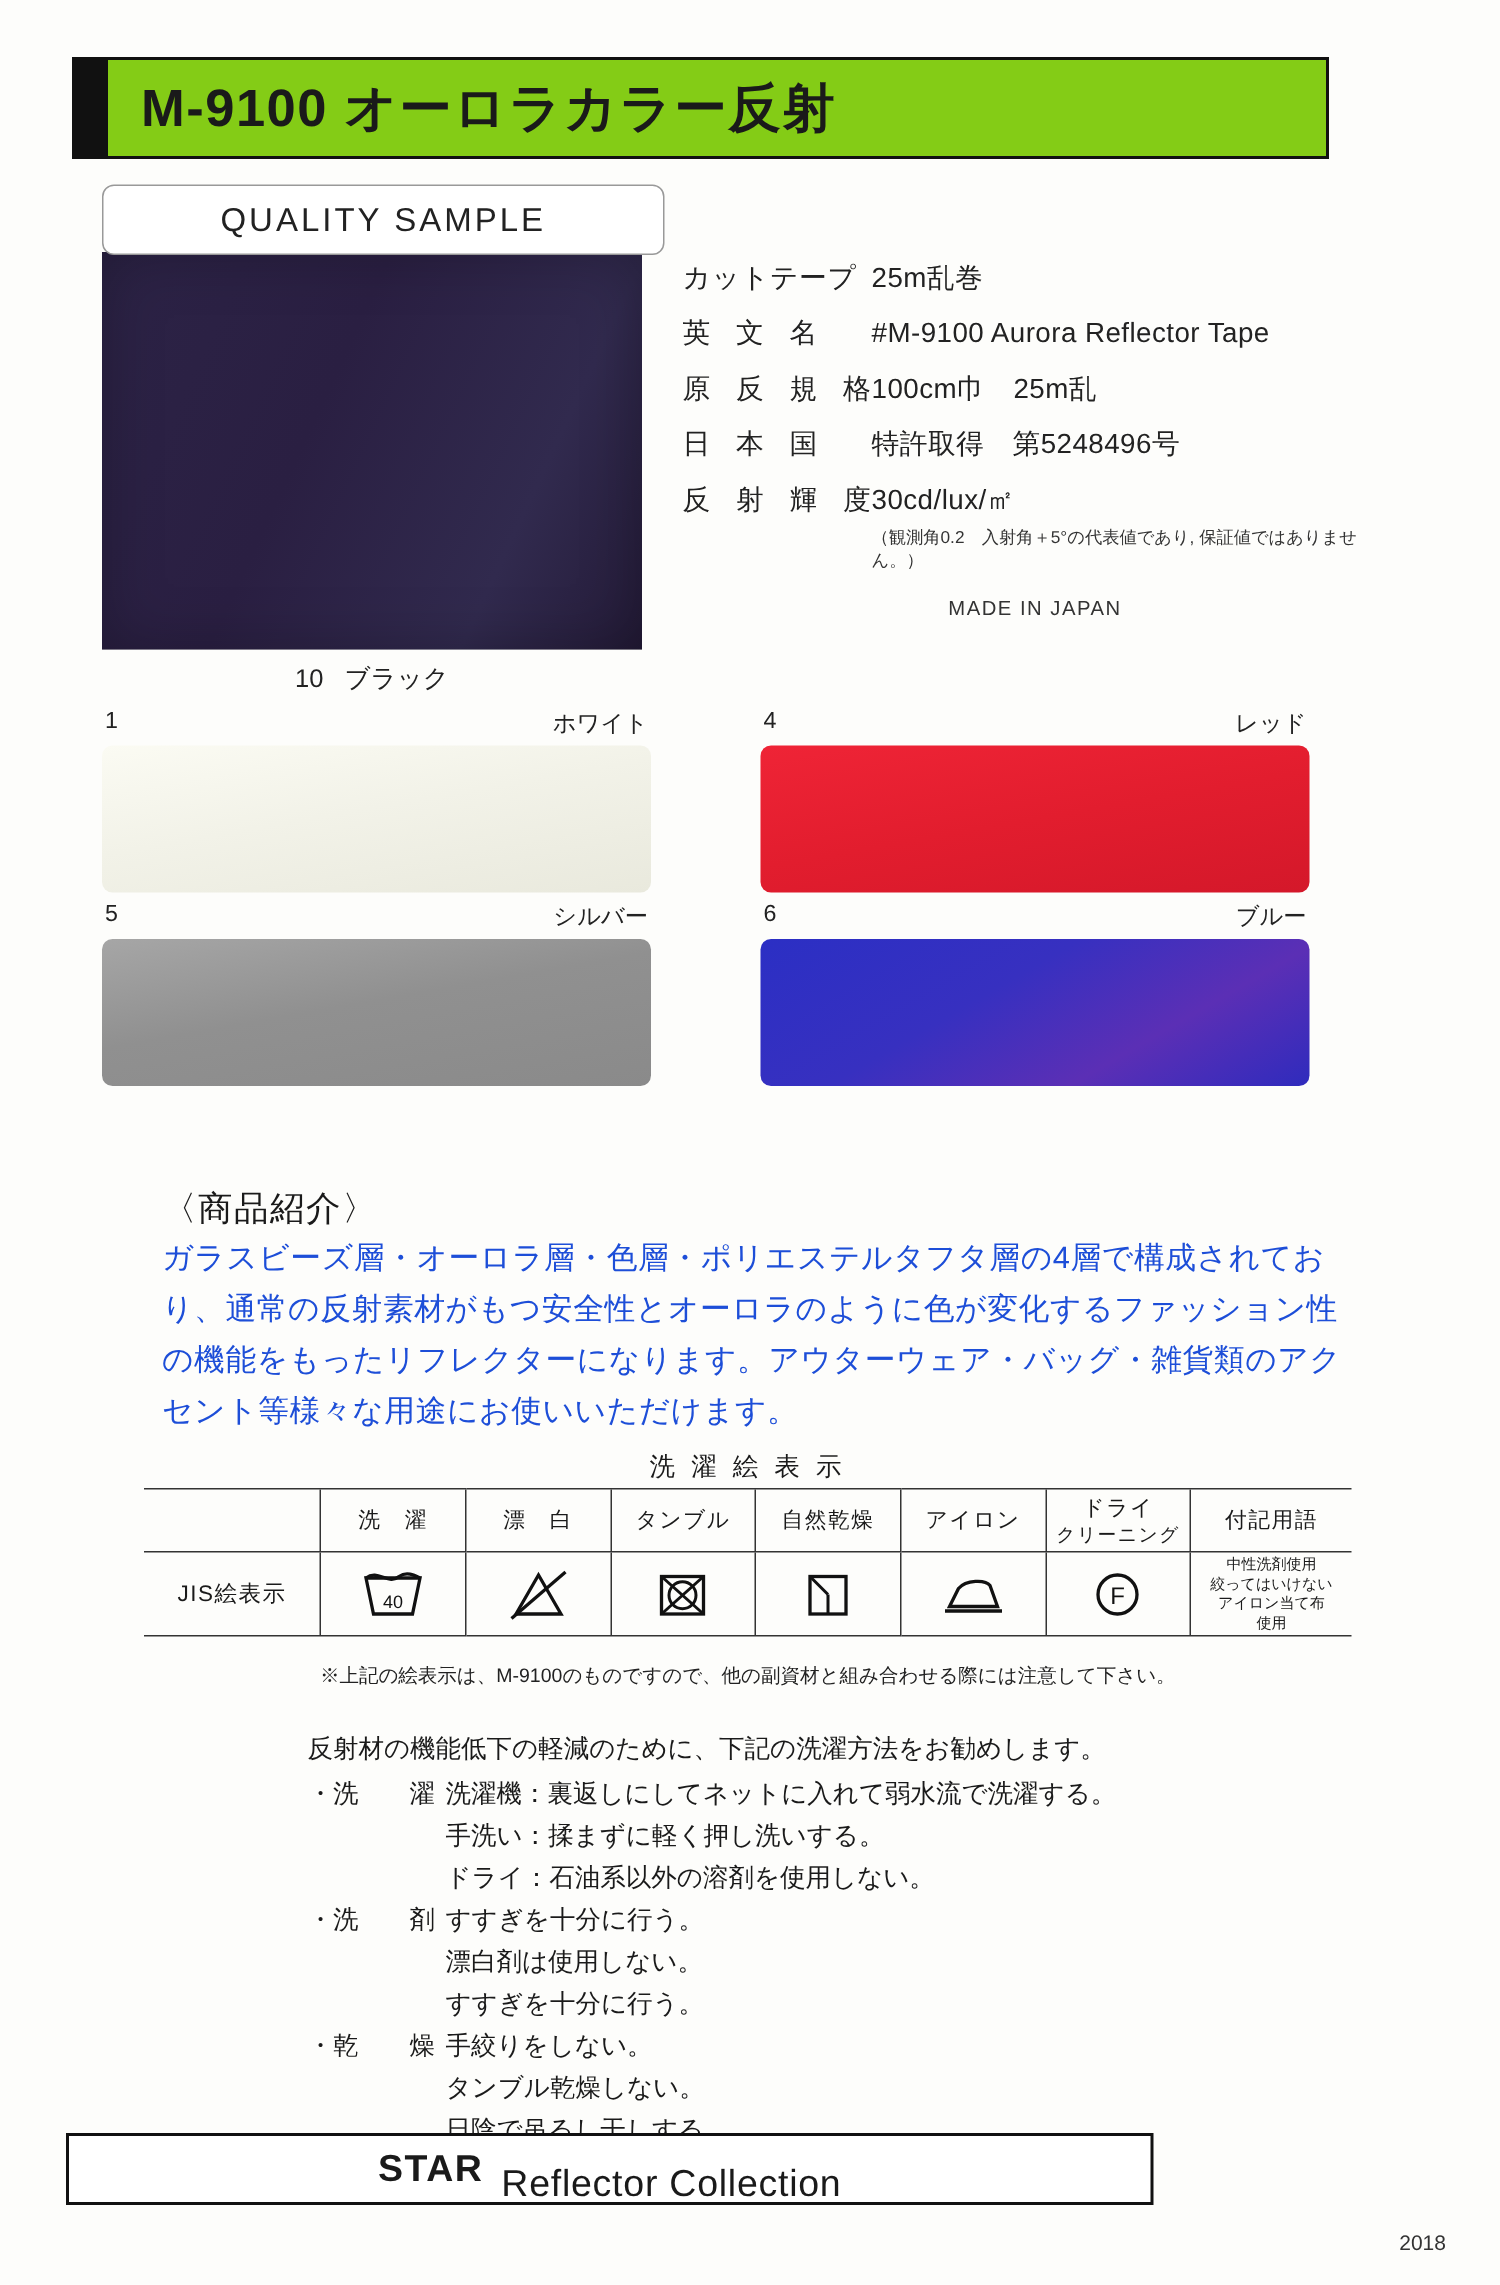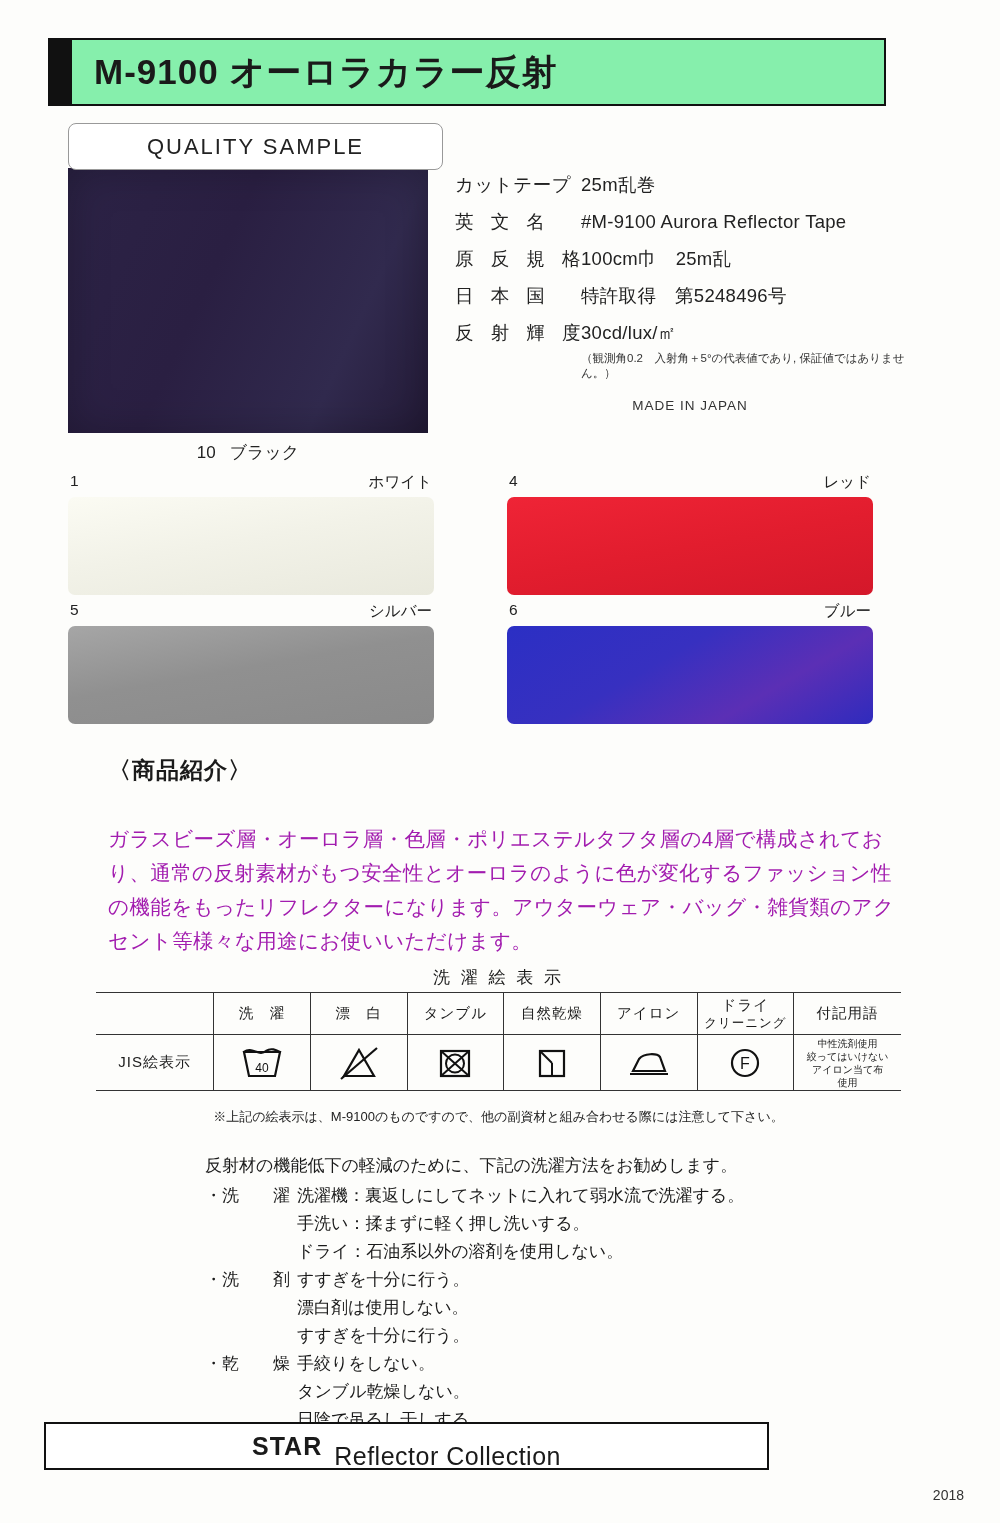--- a/index.html
+++ b/index.html
@@ -21,21 +21,21 @@
   }
 
   
   .title-bar {
     position: absolute;
     left: 48px;
     top: 38px;
     width: 838px;
     height: 68px;
     border: 2px solid #111;
-    background: #86efac;
+    background: #84cc16;
     display: flex;
     align-items: center;
   }
   .title-tab {
     width: 22px;
     height: 100%;
     background: #111;
     flex: none;
   }
   .title-text {
@@ -152,34 +152,34 @@
   }
   .chip-white  { background: linear-gradient(170deg,#fbfbf3 0%,#f2f2e8 45%,#e9e9dd 100%); }
   .chip-red    { background: linear-gradient(170deg,#ef2436 0%,#e21d2e 50%,#d4182a 100%); }
   .chip-silver { background: linear-gradient(170deg,#a6a6a6 0%,#909090 45%,#8a8a8a 100%); }
   .chip-blue   { background: linear-gradient(150deg,#2b2fc4 0%,#3730c0 40%,#5b2fb5 70%,#2f2bbd 100%); }
 
   
   .desc-title {
     position: absolute;
     left: 108px;
-    top: 755px;
+    top: 790px;
     font-size: 23px;
-    font-weight: bold;
+    font-weight: normal;
     letter-spacing: 1px;
   }
   .desc-body {
     position: absolute;
     left: 108px;
     top: 822px;
     width: 790px;
     font-size: 20.5px;
     line-height: 34px;
     letter-spacing: 0.4px;
-    color: #a21caf;
+    color: #1d4ed8;
   }
 
   
   .care-title {
     position: absolute;
     left: 96px;
     top: 966px;
     width: 805px;
     text-align: center;
     font-size: 17px;

